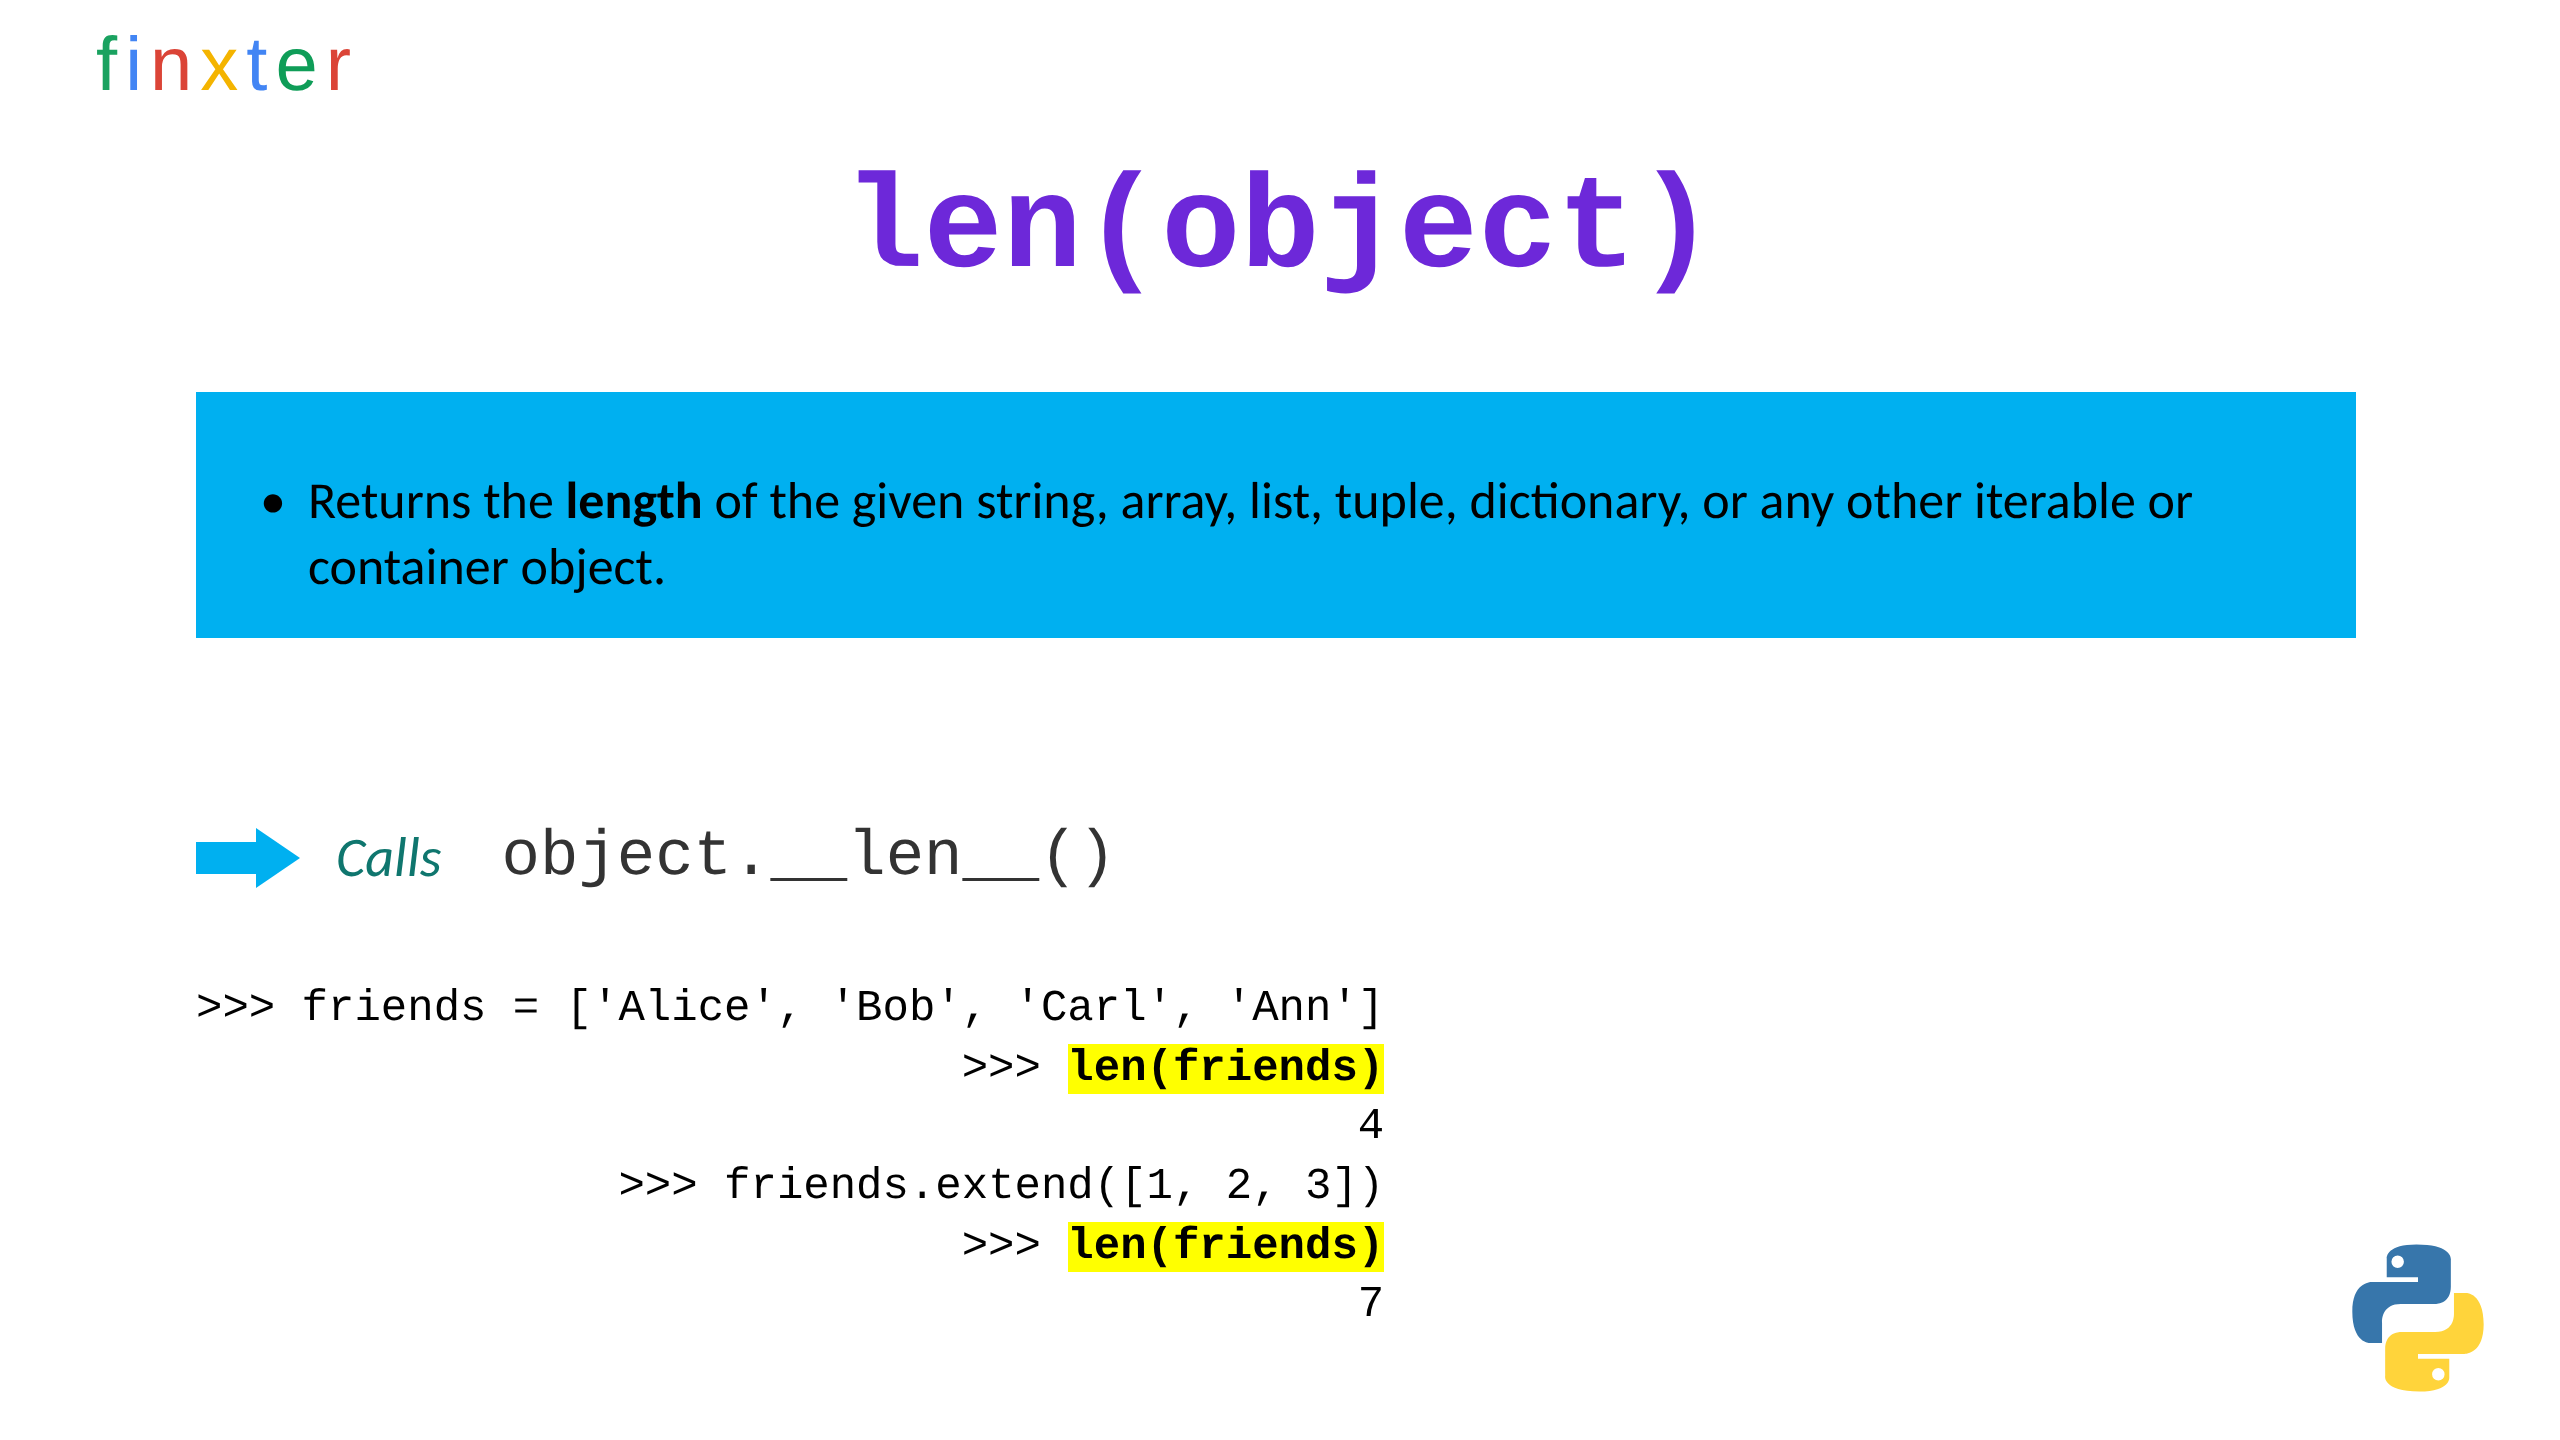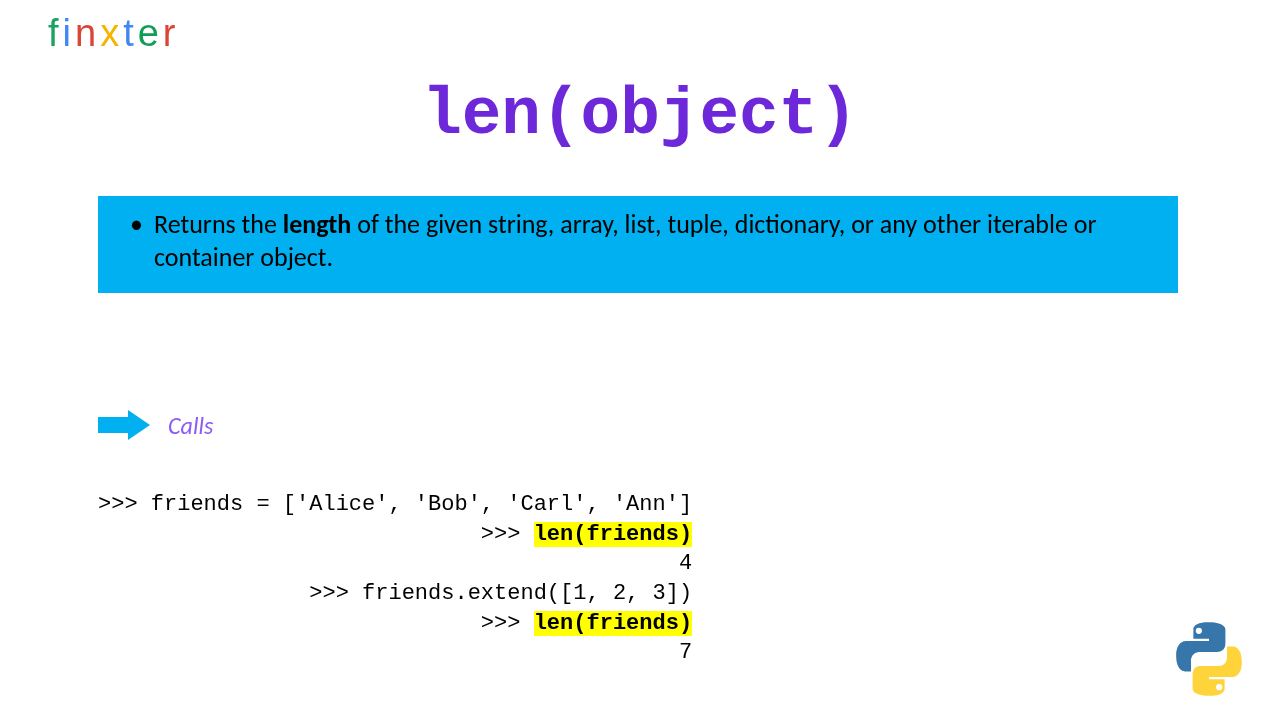--- a/index.html
+++ b/index.html
@@ -49,20 +49,21 @@
     padding: 12px 22px 16px 22px;
   }
   .bluebox ul { list-style: none; }
   .bluebox li {
     position: relative;
     padding-left: 34px;
     font-size: 26px;
     line-height: 1.25;
     color: #000;
     margin-bottom: 4px;
+    margin-top: 26px;
   }
   .bluebox li::before {
     content: "•";
     position: absolute;
     left: 10px;
     top: 0;
     font-size: 26px;
   }
   .calls-row {
     position: absolute;
@@ -86,22 +87,22 @@
   .arrow .head {
     position: absolute;
     left: 30px; top: 0;
     width: 0; height: 0;
     border-top: 15px solid transparent;
     border-bottom: 15px solid transparent;
     border-left: 22px solid #00b0f0;
   }
   .calls-label {
     font-style: italic;
-    font-size: 24px;
-    color: #8b5cf6;
+    font-size: 28px;
+    color: #0f766e;
   }
   .calls-code {
     font-family: 'Courier New', monospace;
     font-size: 32px;
     color: #333;
     margin-left: 12px;
   }
   .code {
     position: absolute;
     top: 490px;
@@ -141,20 +142,21 @@
     </li>
   </ul>
 </div>
 
 <div class="calls-row">
   <div class="arrow">
     <div class="shaft"></div>
       <div class="head"></div>
   </div>
   <span class="calls-label">Calls</span>
+  <span class="calls-code">object.__len__()</span>
 </div>
 
 <div class="code"><span>&gt;&gt;&gt; friends = ['Alice', 'Bob', 'Carl', 'Ann']</span>
 <span>&gt;&gt;&gt; </span><span class="hl">len(friends)</span>
 <span>4</span>
 <span>&gt;&gt;&gt; friends.extend([1, 2, 3])</span>
 <span>&gt;&gt;&gt; </span><span class="hl">len(friends)</span>
 <span>7</span></div>
 
 <svg class="pylogo" viewBox="0 0 110 110">

